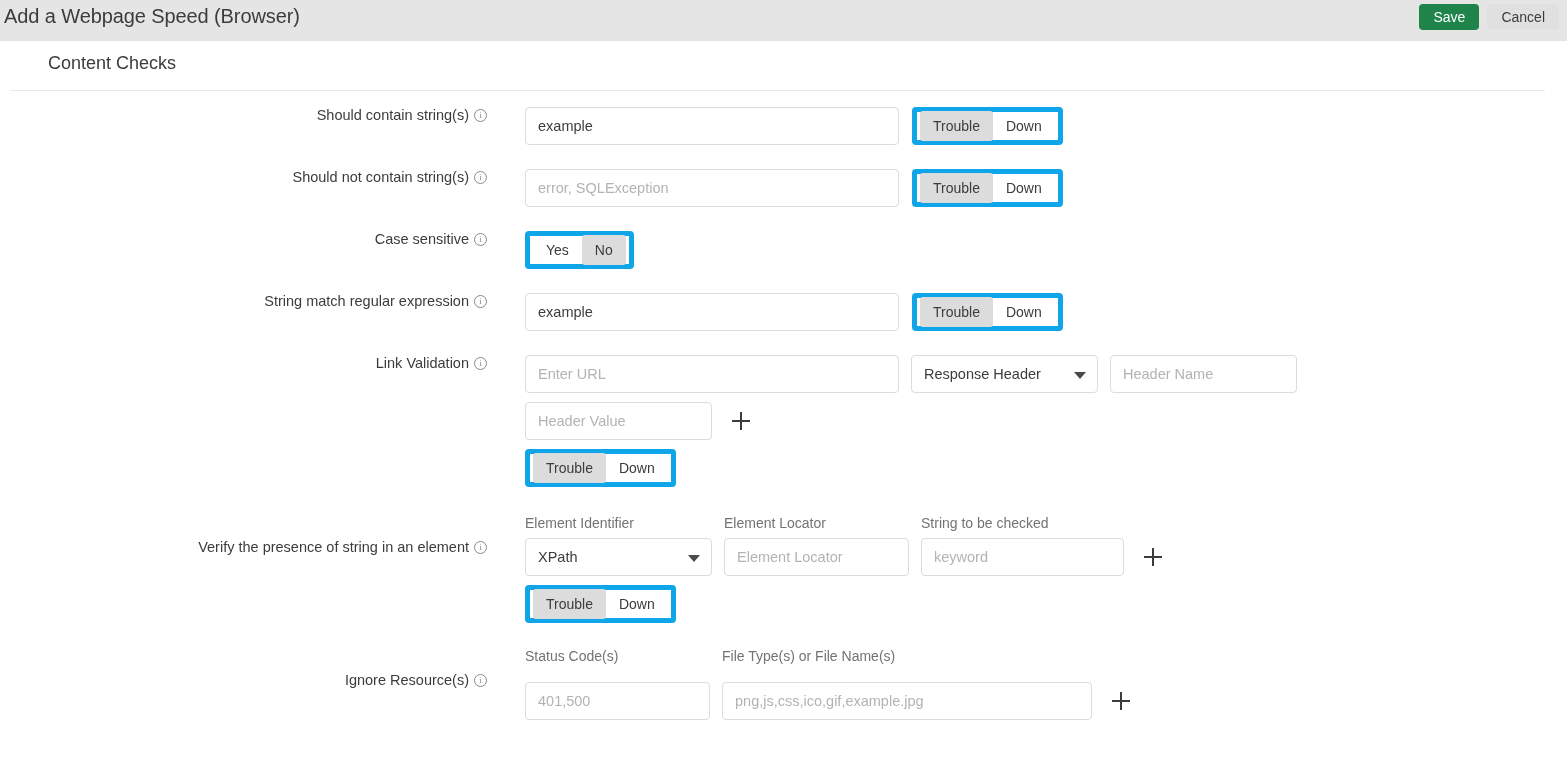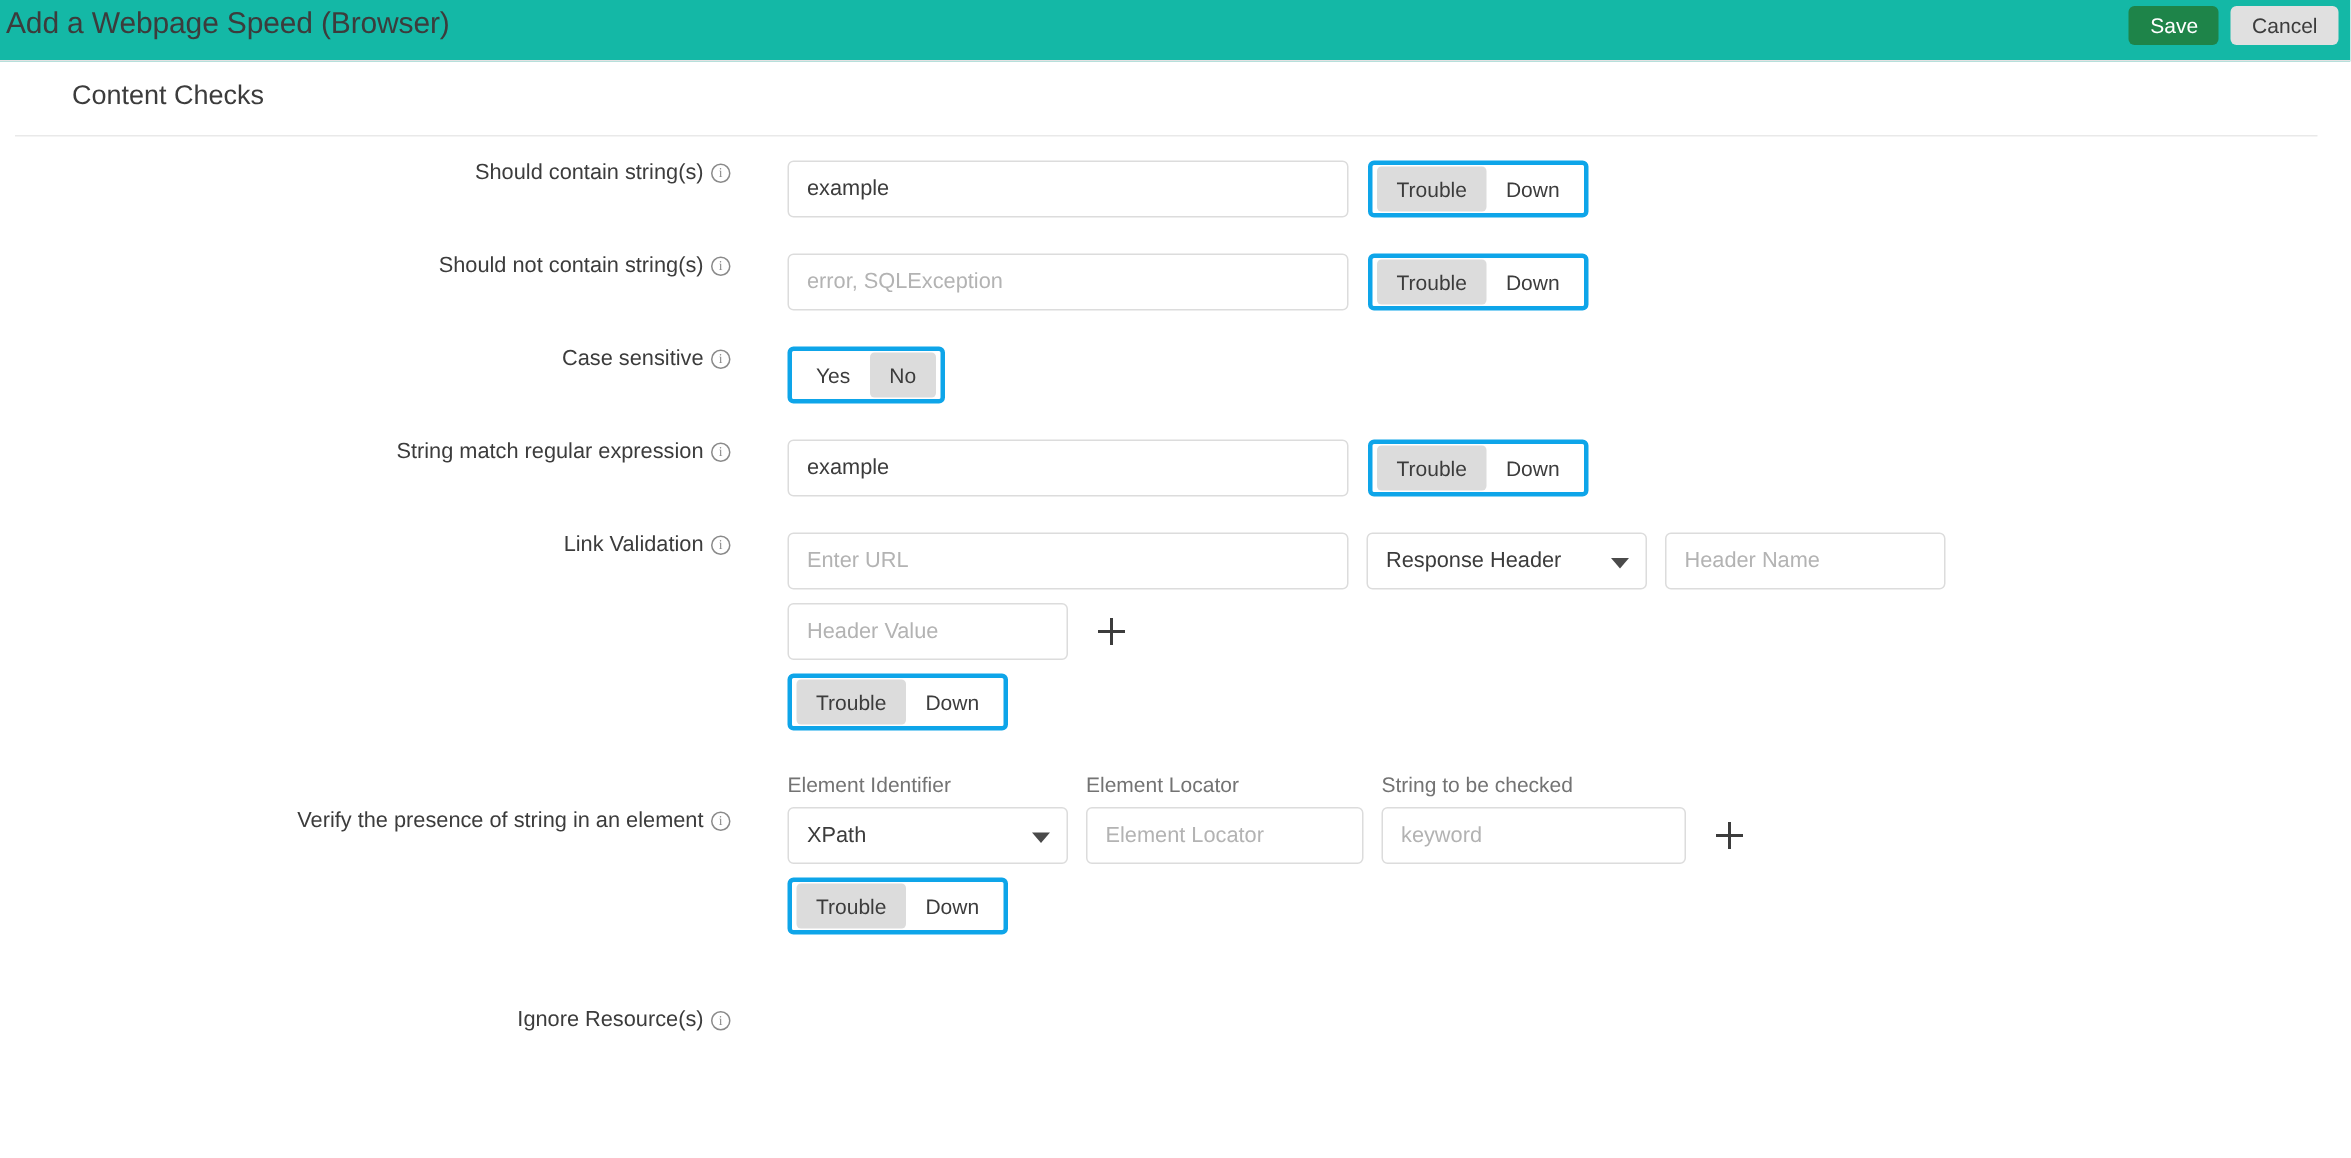--- a/index.html
+++ b/index.html
@@ -10,21 +10,21 @@
     font-family: "Liberation Sans", sans-serif;
     color: #333333;
     overflow: hidden;
   }
 
   
   .topbar {
     position: relative;
     height: 41px;
     border-bottom: 1px solid #e3e3e3;
-    background: #14b8a6;
+    background: #e5e5e5;
   }
   .topbar-title {
     position: absolute;
     left: 4px; top: 5px;
     font-size: 20px;
     font-weight: 400;
     color: #3c3c3c;
     letter-spacing: -0.1px;
     white-space: nowrap;
   }
@@ -165,21 +165,21 @@
     border-top: 7px solid #4a4a4a;
     pointer-events: none;
   }
   .w-resp-header { width: 187px; }
   .w-elem-ident { width: 187px; }
 
   
   .toggle {
     display: inline-flex;
     align-items: center;
-    border: 3px solid #0ea5e9;
+    border: 5px solid #0ea5e9;
     border-radius: 4px;
     background: #ffffff;
     height: 38px;
     padding: 3px;
   }
   .toggle .seg {
     font-size: 14px;
     color: #3c3c3c;
     padding: 0 13px;
     height: 30px;
@@ -364,15 +364,26 @@
     </div>
   </div>
 
   <div class="row" style="margin-top:25px;">
     <div class="label-col" style="padding-top:24px;">
       <span class="lbl-inner">
         <span>Ignore Resource(s)</span>
         <span class="info-icon"></span>
       </span>
     </div>
+    <div class="field-col">
+      <div class="inline" style="gap:12px;">
+        <span class="col-head" style="width:185px;">Status Code(s)</span>
+        <span class="col-head" style="width:370px;">File Type(s) or File Name(s)</span>
+      </div>
+      <div class="inline" style="gap:12px; margin-top:18px;">
+        <input class="txt w-status" placeholder="401,500" style="">
+        <input class="txt w-filetype" placeholder="png,js,css,ico,gif,example.jpg" style="">
+        <span class="plus" style="margin-left:6px;"></span>
+      </div>
+    </div>
   </div>
 
 </div>
 
 </body></html>

